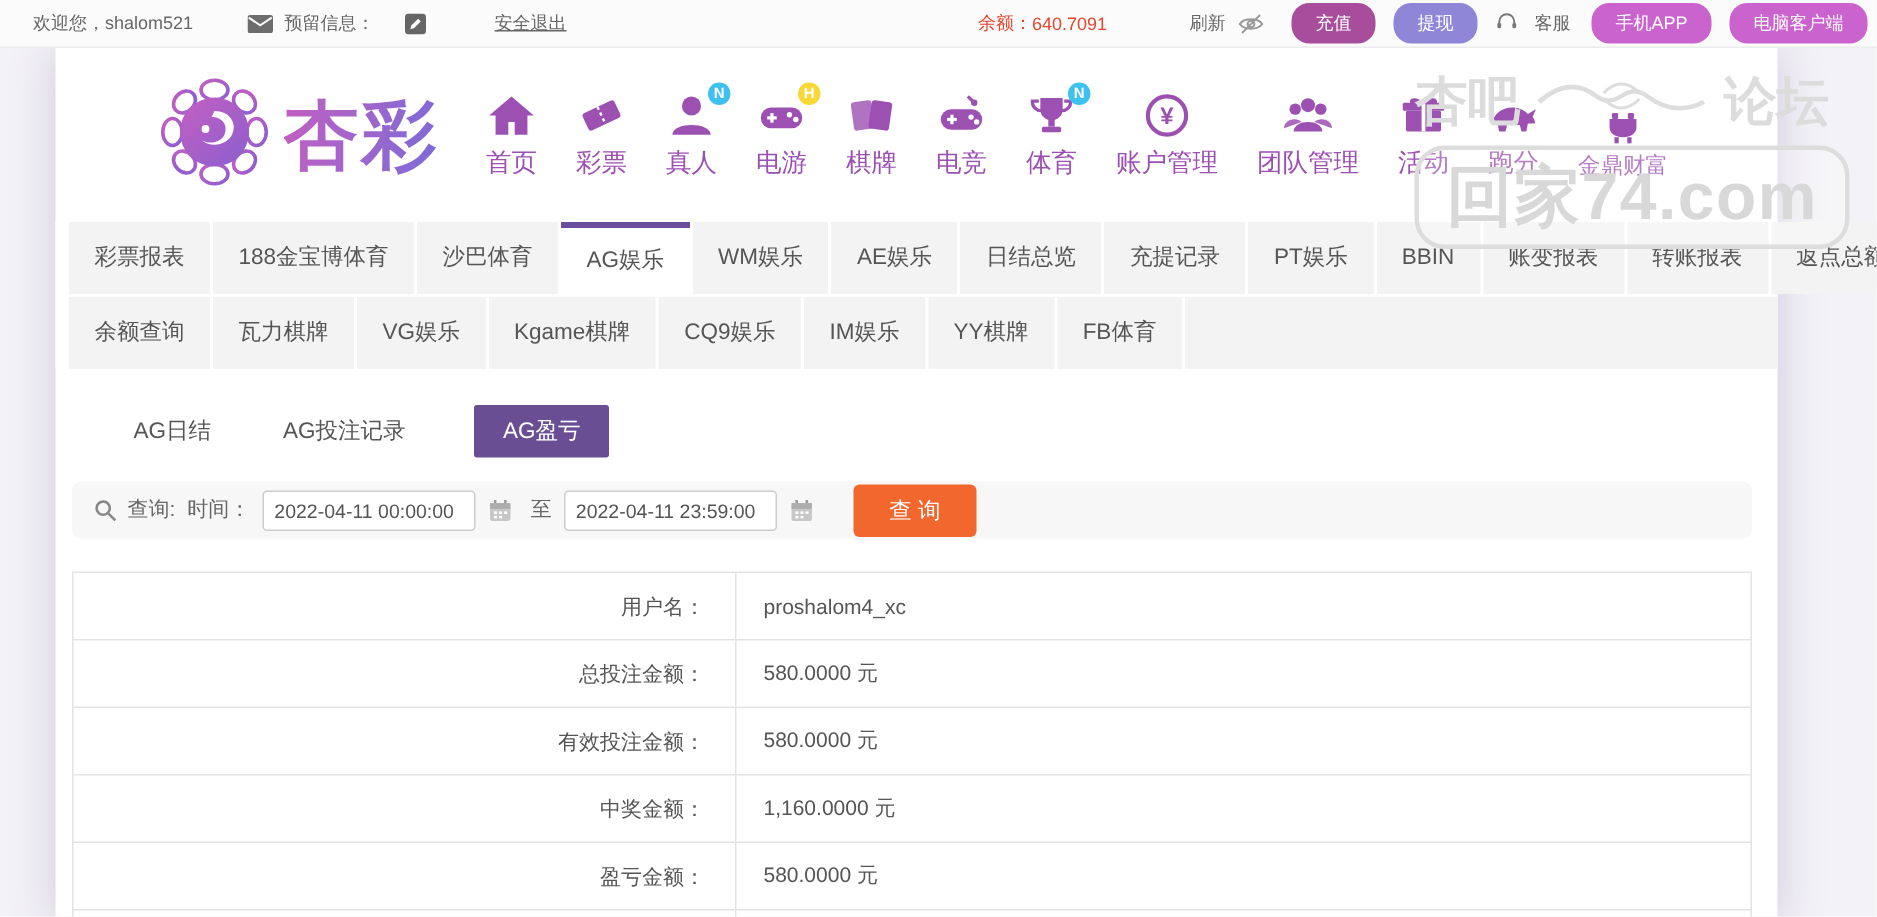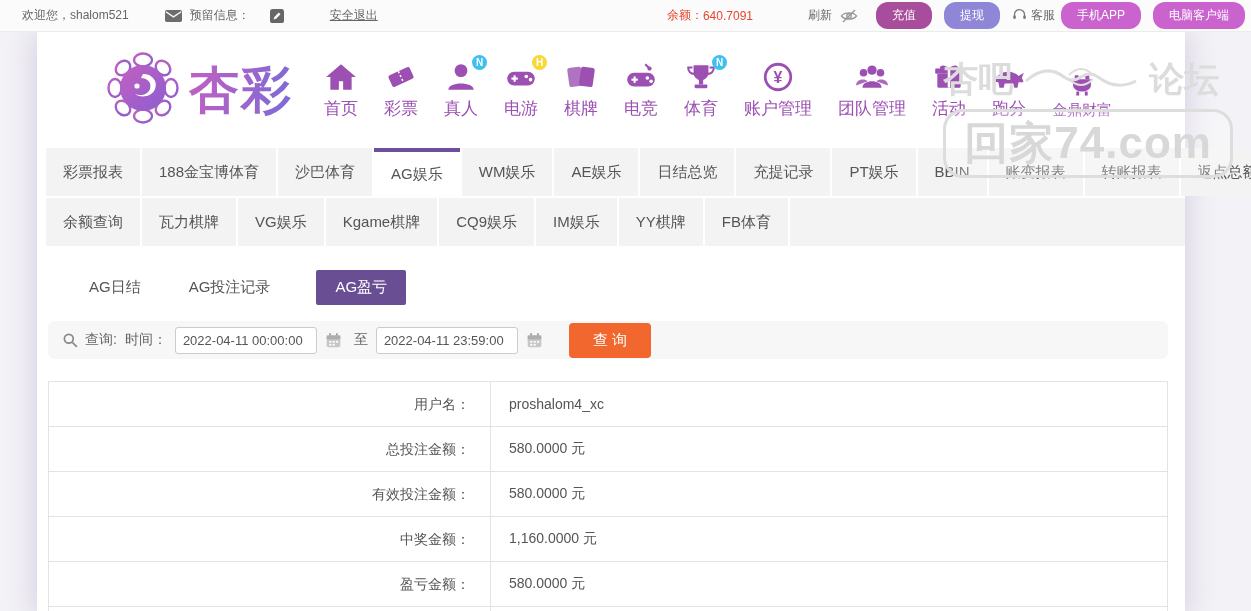--- a/index.html
+++ b/index.html
@@ -14,21 +14,21 @@
   .tb-item { display:inline-flex; align-items:center; margin-right:14px; white-space:nowrap; }
   .tb-link { color:#666; text-decoration:underline; cursor:pointer; margin-left:32px;text-align:right; }
   .envelope { margin:0 8px 0 22px; }
   .pencil-sq { margin-left:6px; }
   .balance { color:var(--c-balance_red,#e5462e); margin-right:22px; }
   .tb-btn { border:none; color:#fff; font-size:12px; padding:5px 16px; border-radius:12px;
             margin-right:12px; cursor:pointer; font-family:inherit; }
   .btn-recharge { background:var(--c-btn_recharge,#a84d9b); }
   .btn-withdraw { background:var(--c-btn_withdraw,#8f86d8); }
   .btn-pink { background:var(--c-btn_pink,#cb63ce); }
-  .service { margin-right:6px; display:inline-flex; align-items:center; gap:4px; }
+  .service { margin-right:14px; display:inline-flex; align-items:center; gap:11px; }
   .refresh { margin-right:8px;margin-left:33px; }
   .eyeoff { margin-right:18px; display:inline-flex; }
 
   
   .container { margin-left:37px; width:1148px; min-height:578px; background:#fff;
                position:relative; box-shadow:0 0 28px rgba(108,79,158,.25); }
 
   
   .header { height:116px; display:flex; align-items:center; padding-left:70px; position:relative; }
   .logo { display:flex; align-items:center; gap:10px; margin-right:18px; }
@@ -40,21 +40,21 @@
               cursor:pointer; position:relative; }
   .nav-icon { width:34px; height:34px; position:relative; }
   .nav-label { font-size:17px; color:var(--c-nav_purple,#9c50b2); margin-top:3px; white-space:nowrap; }
   .badge { position:absolute; top:-5px; right:-9px; width:15px; height:15px; border-radius:50%;
            font-size:10px; font-weight:bold; color:#fff; display:flex; align-items:center;
            justify-content:center; }
   .badge-n { background:#3ec1f0; }
   .badge-h { background:#f7d836; }
 
   
-  .watermark { position:absolute; top:56px; right:18px; z-index:9; pointer-events:none;
+  .watermark { position:absolute; top:44px; right:18px; z-index:9; pointer-events:none;
                color:var(--c-watermark,#dcdcdc); text-align:center; }
   .wm-top { display:flex; align-items:center; gap:8px; font-size:35px; font-weight:bold; }
   .wm-box { margin-top:6px; border:3px solid #ddd; border-radius:20px; padding:2px 18px;
             font-size:44px; font-weight:bold; color:#d8d8d8; letter-spacing:1px; background:rgba(255,255,255,.25); }
 
   
   .tabs { background:#fff; }
   .tabrow { display:flex; gap:2px; margin-bottom:2px;padding-left:9px; }
   .tab { background:#f3f3f3; line-height:48px; height:48px; padding:0 17px; font-size:15px;
          color:#555; cursor:pointer; white-space:nowrap; }

